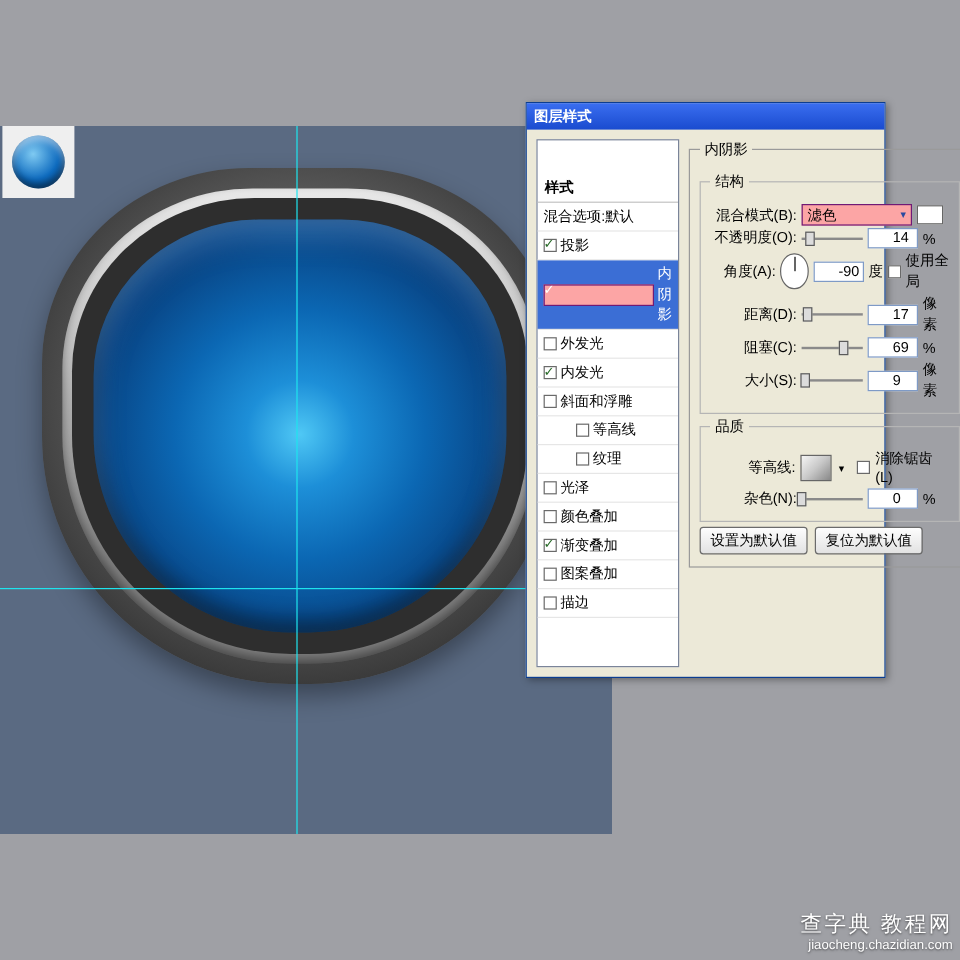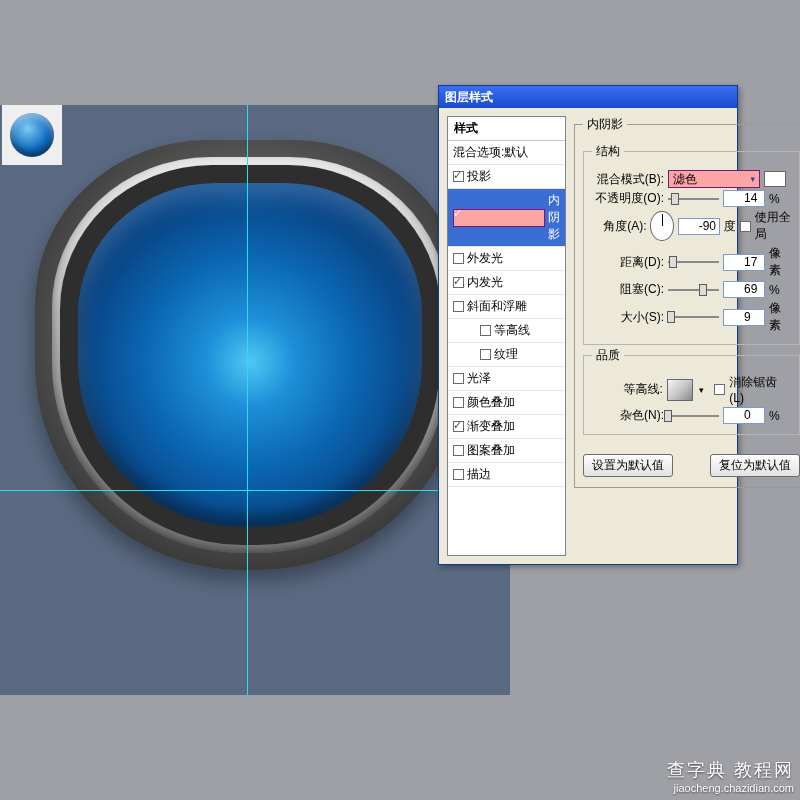--- a/index.html
+++ b/index.html
@@ -55,21 +55,21 @@
 .titlebar {
   height: 22px; background: linear-gradient(#3a6ef0, #1a4bcf); color: #fff;
   display: flex; align-items: center; padding-left: 6px; font-weight: bold;
 }
 .dlg-body { display: flex; height: calc(100% - 22px); padding: 8px; gap: 8px; }
 
 .styles-col {
   flex: 0 0 98px; background: #fff; border: 1px solid #7a8499;
 }
 .styles-header {
-  padding: 3px 6px; border-bottom: 1px solid #c3c3c3; font-weight: bold;
+  padding: 3px 6px; border-bottom: 1px solid #c3c3c3; font-weight: bold; margin-top: 28px;
 }
 .styles-item {
   display: flex; align-items: center; gap: 3px; padding: 3px 5px;
   border-bottom: 1px solid #e6e6e6; cursor: default;
 }
 .styles-item.indent { padding-left: 32px; }
 .styles-item.selected { background: #3b6ed5; color: #fff; }
 .chk { width: 11px; height: 11px; border: 1px solid #6a6a6a; background: #fff; flex: 0 0 11px; position: relative; }
 .chk.checked::after { content: "✓"; position: absolute; left: -1px; top: -3px; font-size: 11px; color: #2a6b2a; }
 .chk.checked.sel::after { color: #fff; }
@@ -91,21 +91,21 @@
 .slider { flex: 1 1 auto; height: 14px; position: relative; }
 .slider .track { position: absolute; left: 0; right: 0; top: 6px; height: 2px; background: #8a8a8a; }
 .slider .thumb { position: absolute; top: 1px; width: 8px; height: 12px; background: #dcdcdc; border: 1px solid #5a5a5a; }
 
 .angle-ring { width: 30px; height: 30px; border: 1px solid #666; border-radius: 50%; position: relative; background: #fff; }
 .angle-ring .needle { position: absolute; left: 50%; top: 50%; width: 1px; height: 12px; background: #000; transform-origin: top center; transform: rotate(180deg); }
 
 .contour-sw { width: 26px; height: 22px; border: 1px solid #666; background: linear-gradient(135deg, #f5f5f5 0%, #c8c8c8 50%, #888 100%); position: relative; }
 .contour-sw .caret { position: absolute; right: -12px; top: 5px; font-size: 9px; }
 
-.btnrow { display: flex; gap: 6px; justify-content: space-between; margin-top: 19px; }
+.btnrow { display: flex; gap: 6px; justify-content: flex-start; margin-top: 4px; }
 .btn { border: 1px solid #6b6b6b; background: linear-gradient(#fdfdfd, #e2e2e2); padding: 2px 8px; border-radius: 3px; cursor: default; }
 
 .watermark { position: absolute; right: 6px; bottom: 6px; color: #fff; text-align: right; text-shadow: 0 1px 2px rgba(0,0,0,.6); }
 .watermark .l1 { font-size: 18px; letter-spacing: 2px; }
 .watermark .l2 { font-size: 11px; }
 </style>
 </head>
 <body>
 
 <div class="canvas-wrap">

